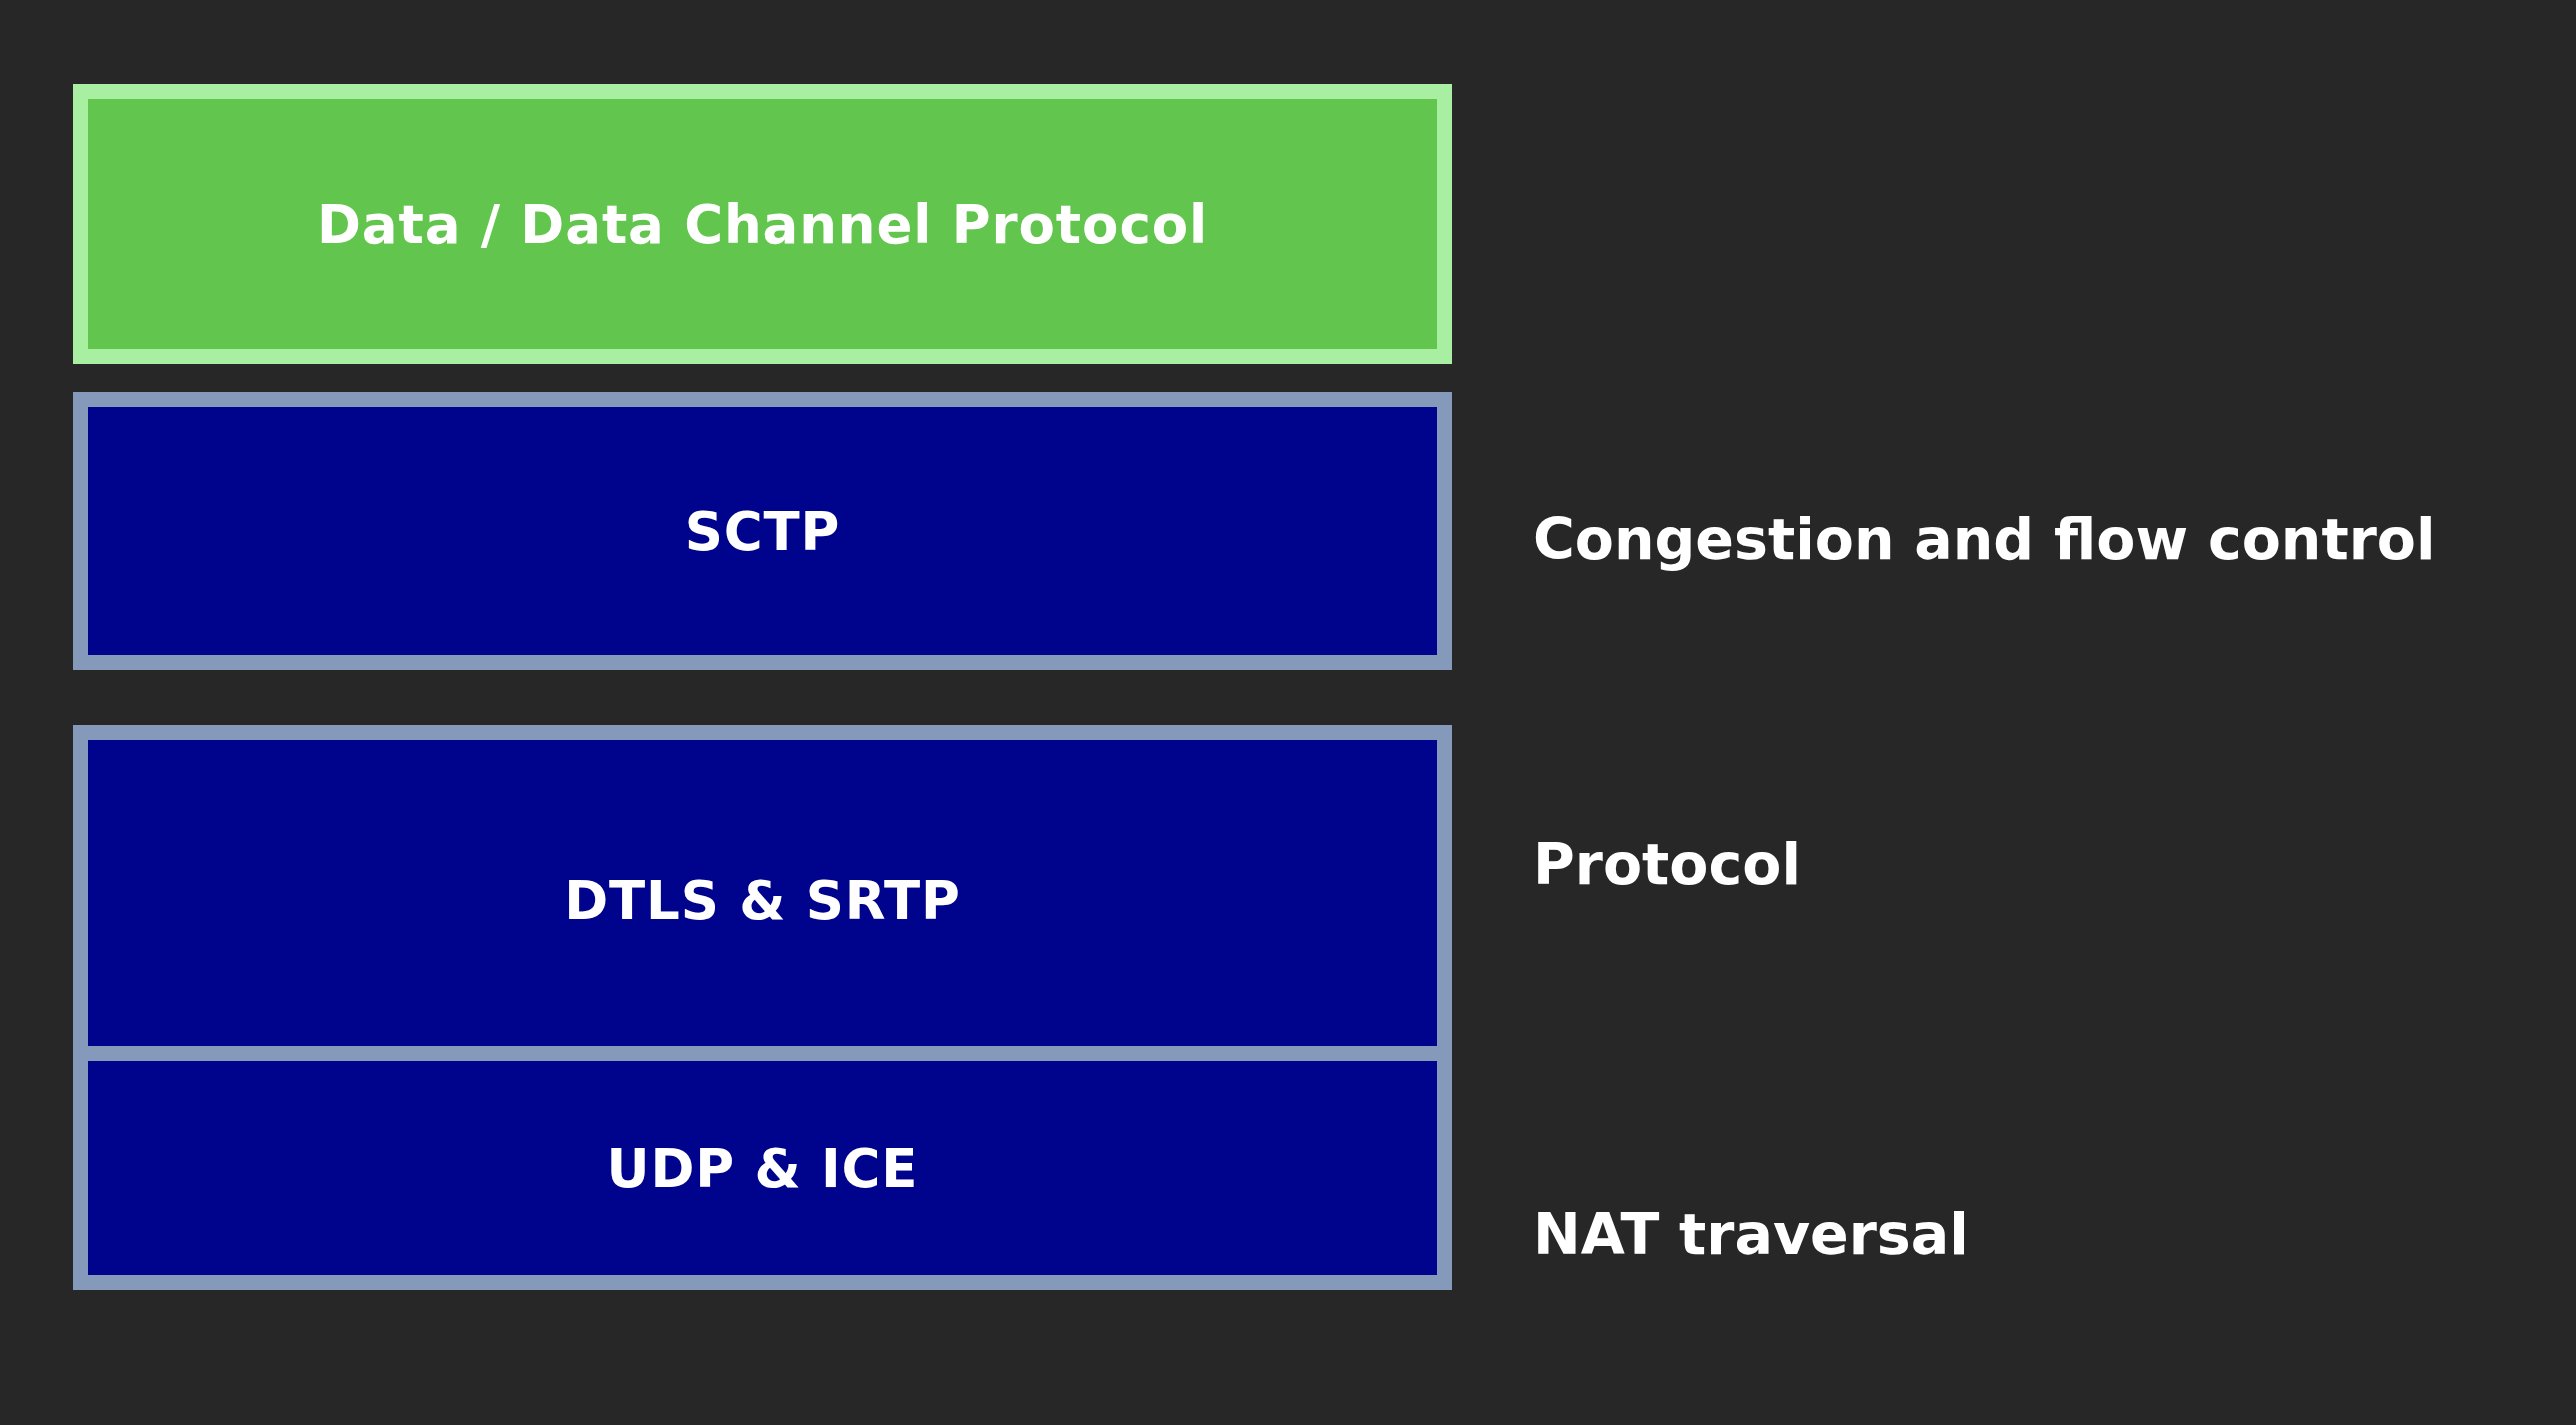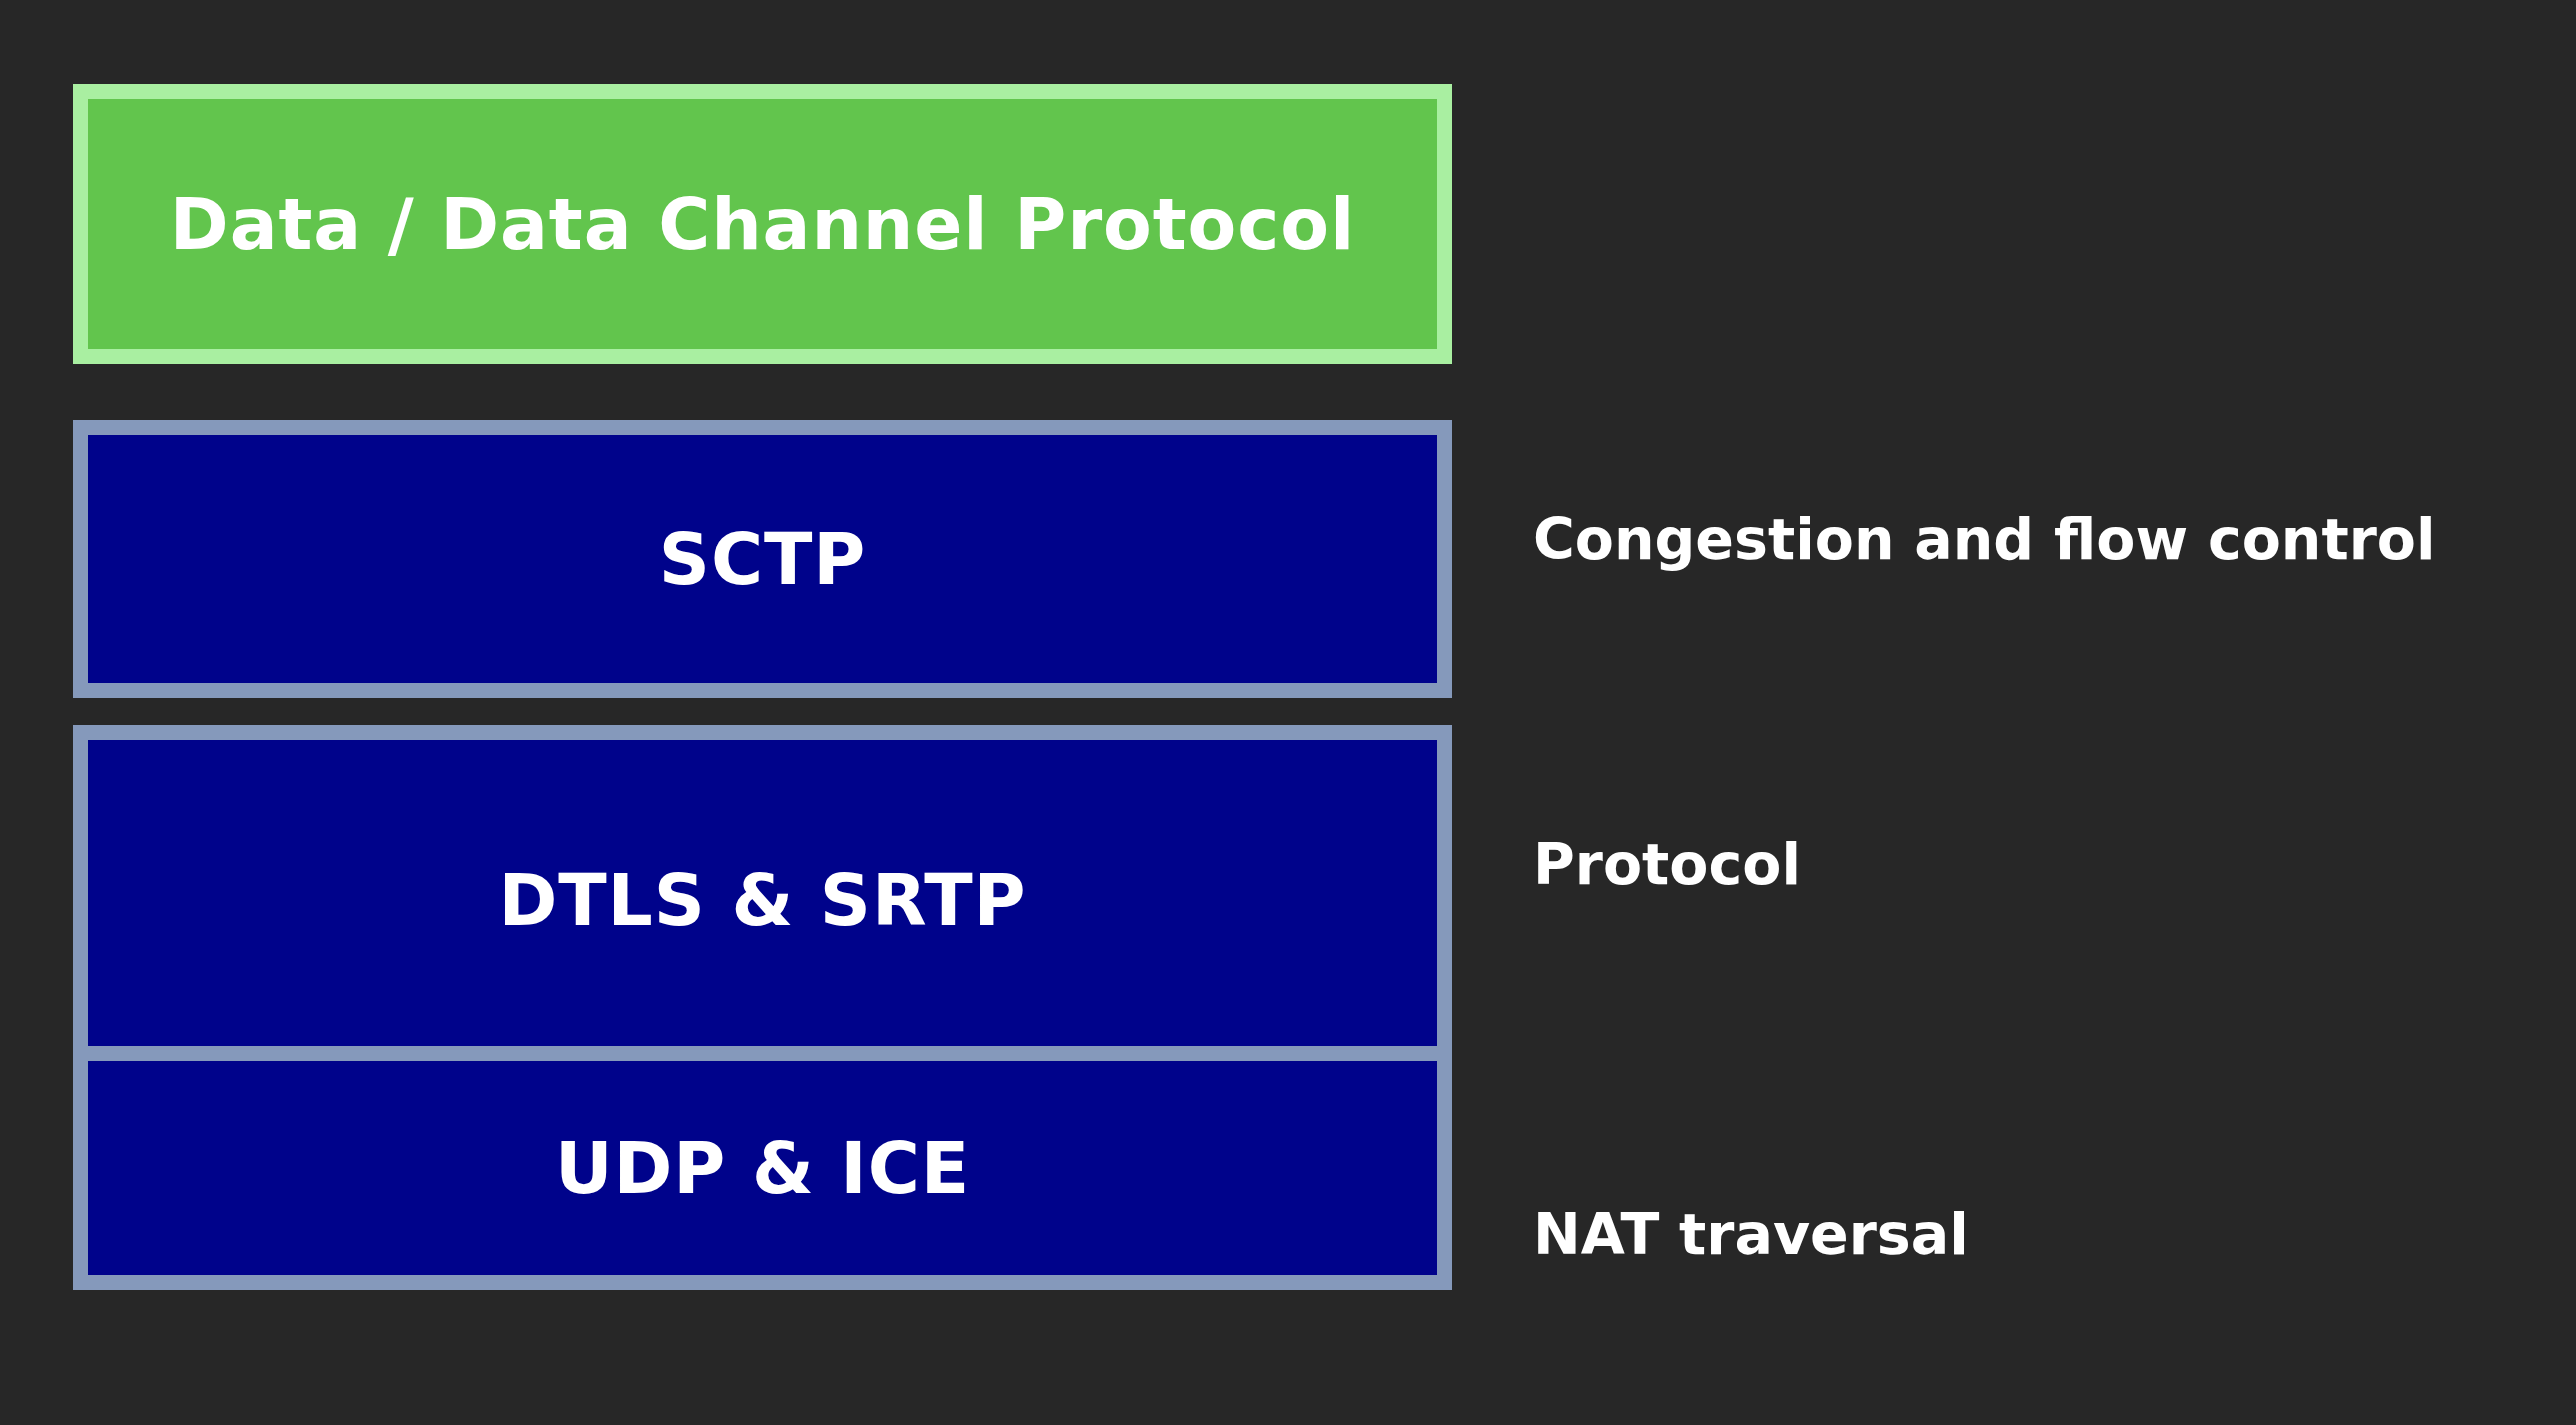--- a/index.html
+++ b/index.html
@@ -19,35 +19,35 @@
     position: absolute;
     left: 73px;
     width: 1379px;
     box-sizing: border-box;
     display: flex;
     align-items: center;
     justify-content: center;
   }
   .layer-box .box-label {
     color: var(--text, #ffffff);
-    font-size: 71px;
+    font-size: 53px;
     font-weight: bold;
     letter-spacing: 0.9px;
     white-space: nowrap;
   }
   .box-green {
     background: var(--green-fill, #62c54d);
     border: 15.6px solid var(--green-border, #a9efa1);
   }
   .box-blue {
     background: var(--blue-fill, #00038b);
     border: 15.6px solid var(--blue-border, #8599bb);
   }
   .layer-0 { top: 84px;  height: 280px; }
-  .layer-1 { top: 420px; height: 278px; }
+  .layer-1 { top: 392px; height: 278px; }
   .layer-2 { top: 725px; height: 350px; }
   .layer-3 { top: 1046px; height: 244px; }
 
   .side-label {
     position: absolute;
     left: 1533px;
     display: flex;
     align-items: center;
     color: var(--text, #ffffff);
     font-size: 57px;

